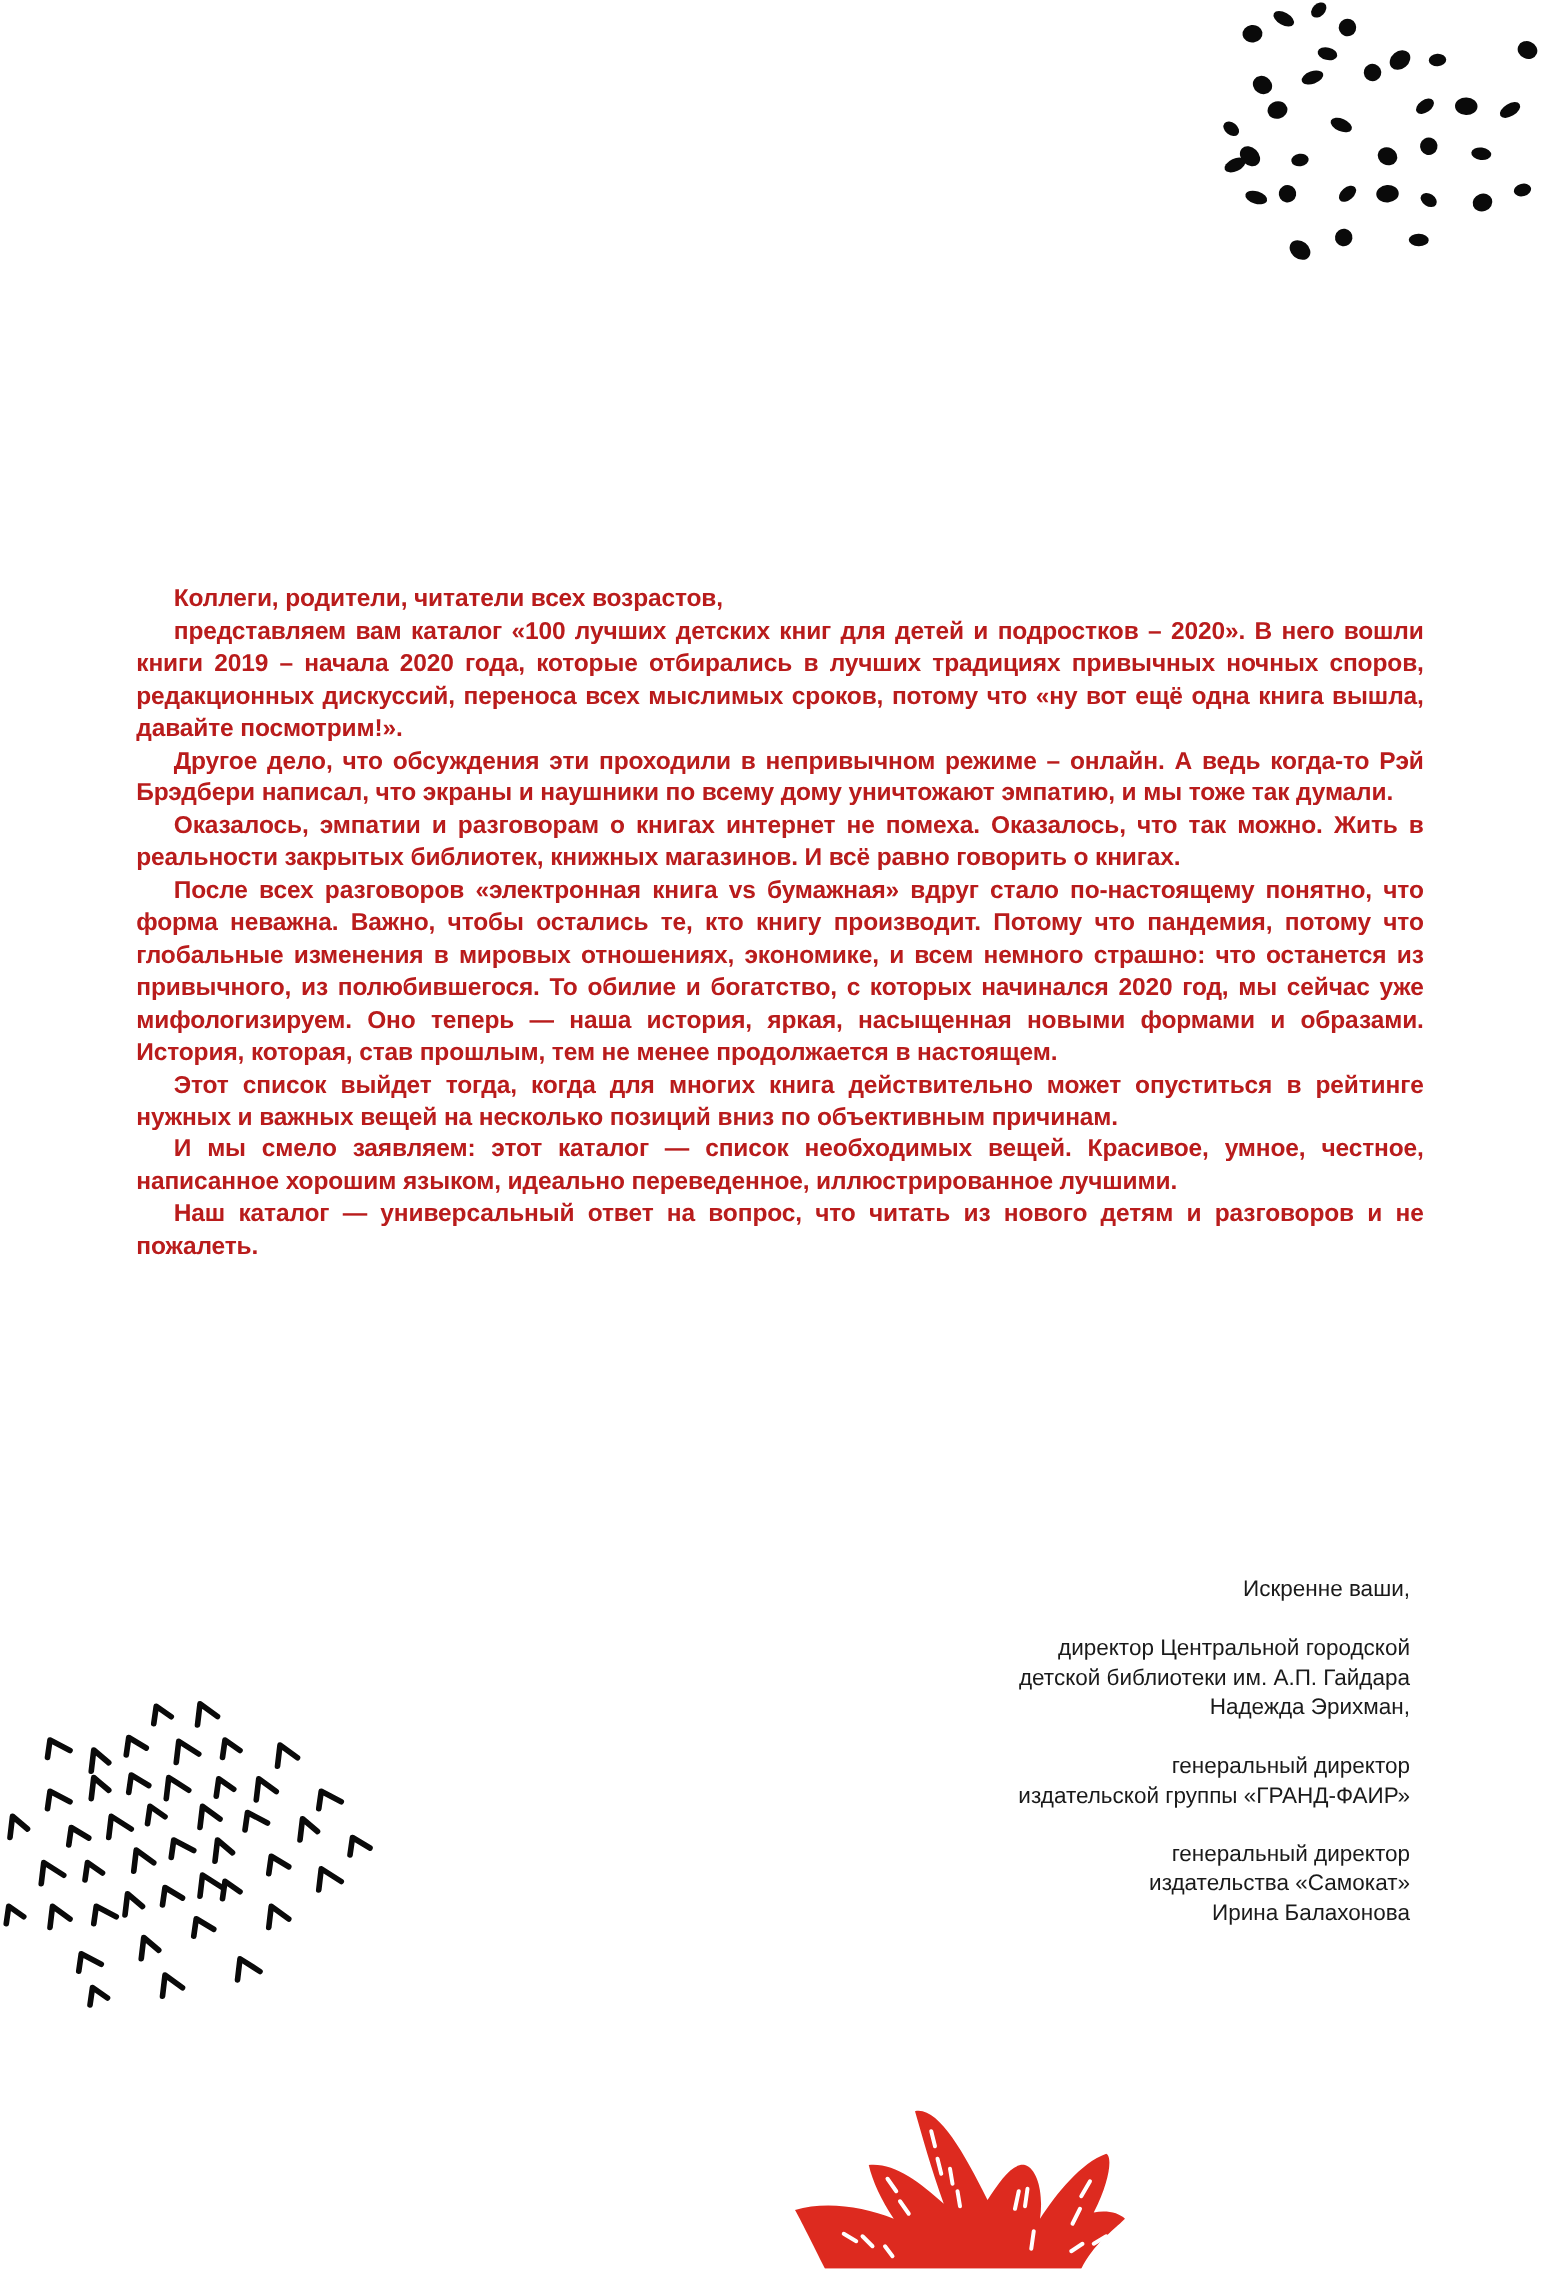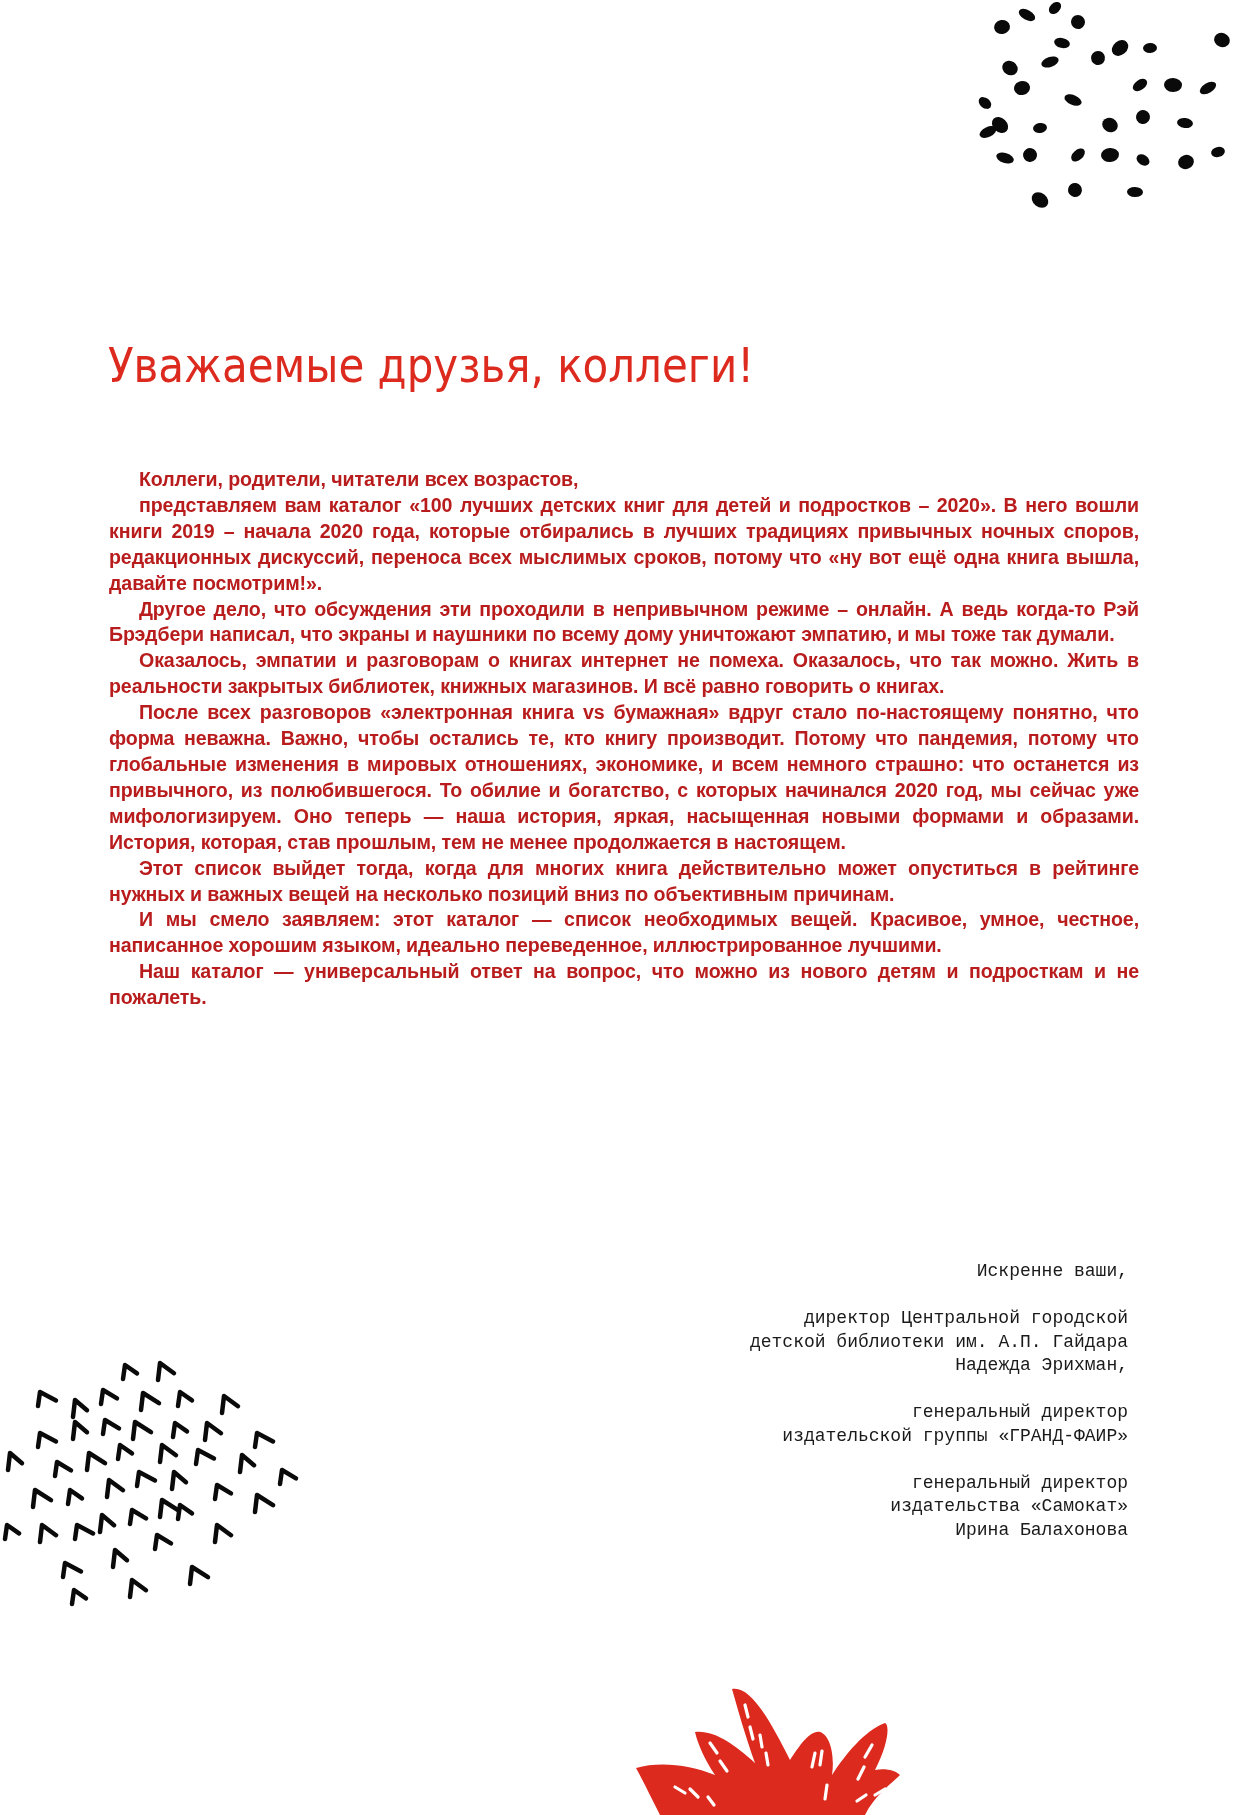--- a/index.html
+++ b/index.html
@@ -35,21 +35,21 @@
     }
     .body-text p {
       margin: 0;
       text-indent: 30px;
     }
 
     .signature {
       position: absolute;
       right: 113px; top: 1260px;
       width: 480px;
-      font-family: Liberation Mono, monospace;
+      font-family: Liberation Sans, sans-serif;
       font-weight: 400;
       font-size: 18px;
       line-height: 23.5px;
       color: #1a1a1a;
       text-align: right;
     }
     .signature .closing { margin-bottom: 23.5px; }
     .signature .signer { margin-bottom: 23.5px; }
     .signature .signer:last-child { margin-bottom: 0; }
     .signature .line { display: block; }
@@ -172,35 +172,30 @@
         <line x1="202" y1="76" x2="200" y2="90"></line>
         <line x1="207" y1="110" x2="205" y2="124"></line>
         <line x1="252" y1="70" x2="245" y2="82"></line>
         <line x1="244" y1="92" x2="238" y2="104"></line>
         <line x1="255" y1="120" x2="265" y2="114"></line>
         <line x1="237" y1="126" x2="246" y2="120"></line>
       </g>
     </svg>
   </div>
 
-  <div class="title">
-    <svg width="700" height="76" viewBox="0 0 700 76">
-      <text x="2" y="60" fill="#dd2a1f" font-size="48" textLength="646" lengthAdjust="spacingAndGlyphs" style="font-family: 'DejaVu Sans', sans-serif; font-stretch: condensed;">Уважаемые друзья, коллеги!</text>
-    </svg>
-  </div>
 
   <div class="body-text">
     <p>Коллеги, родители, читатели всех возрастов,</p>
     <p>представляем вам каталог «100 лучших детских книг для детей и подростков – 2020». В него вошли книги 2019 – начала 2020 года, которые отбирались в лучших традициях привычных ночных споров, редакционных дискуссий, переноса всех мыслимых сроков, потому что «ну вот ещё одна книга вышла, давайте посмотрим!».</p>
     <p>Другое дело, что обсуждения эти проходили в непривычном режиме – онлайн. А ведь когда-то Рэй Брэдбери написал, что экраны и наушники по всему дому уничтожают эмпатию, и мы тоже так думали.</p>
     <p>Оказалось, эмпатии и разговорам о книгах интернет не помеха. Оказалось, что так можно. Жить в реальности закрытых библиотек, книжных магазинов. И всё равно говорить о книгах.</p>
     <p>После всех разговоров «электронная книга vs бумажная» вдруг стало по-настоящему понятно, что форма неважна. Важно, чтобы остались те, кто книгу производит. Потому что пандемия, потому что глобальные изменения в мировых отношениях, экономике, и всем немного страшно: что останется из привычного, из полюбившегося. То обилие и богатство, с которых начинался 2020 год, мы сейчас уже мифологизируем. Оно теперь — наша история, яркая, насыщенная новыми формами и образами. История, которая, став прошлым, тем не менее продолжается в настоящем.</p>
     <p>Этот список  выйдет тогда, когда для многих книга действительно может опуститься в рейтинге нужных и важных вещей на несколько позиций вниз по объективным причинам.</p>
     <p>И мы смело заявляем: этот каталог — список необходимых вещей. Красивое, умное, честное, написанное хорошим языком, идеально переведенное, иллюстрированное лучшими.</p>
-    <p>Наш каталог — универсальный ответ на вопрос, что можно из нового детям и подросткам и не пожалеть.</p>
+    <p>Наш каталог — универсальный ответ на вопрос, что читать из нового детям и разговоров и не пожалеть.</p>
   </div>
 
   <div class="signature">
     <div class="closing">Искренне ваши,</div>
 
     <div class="signer">
       <span class="line">директор Центральной городской</span>
       <span class="line">детской библиотеки им. А.П. Гайдара</span>
       <span class="line">Надежда Эрихман,</span>
     </div>

